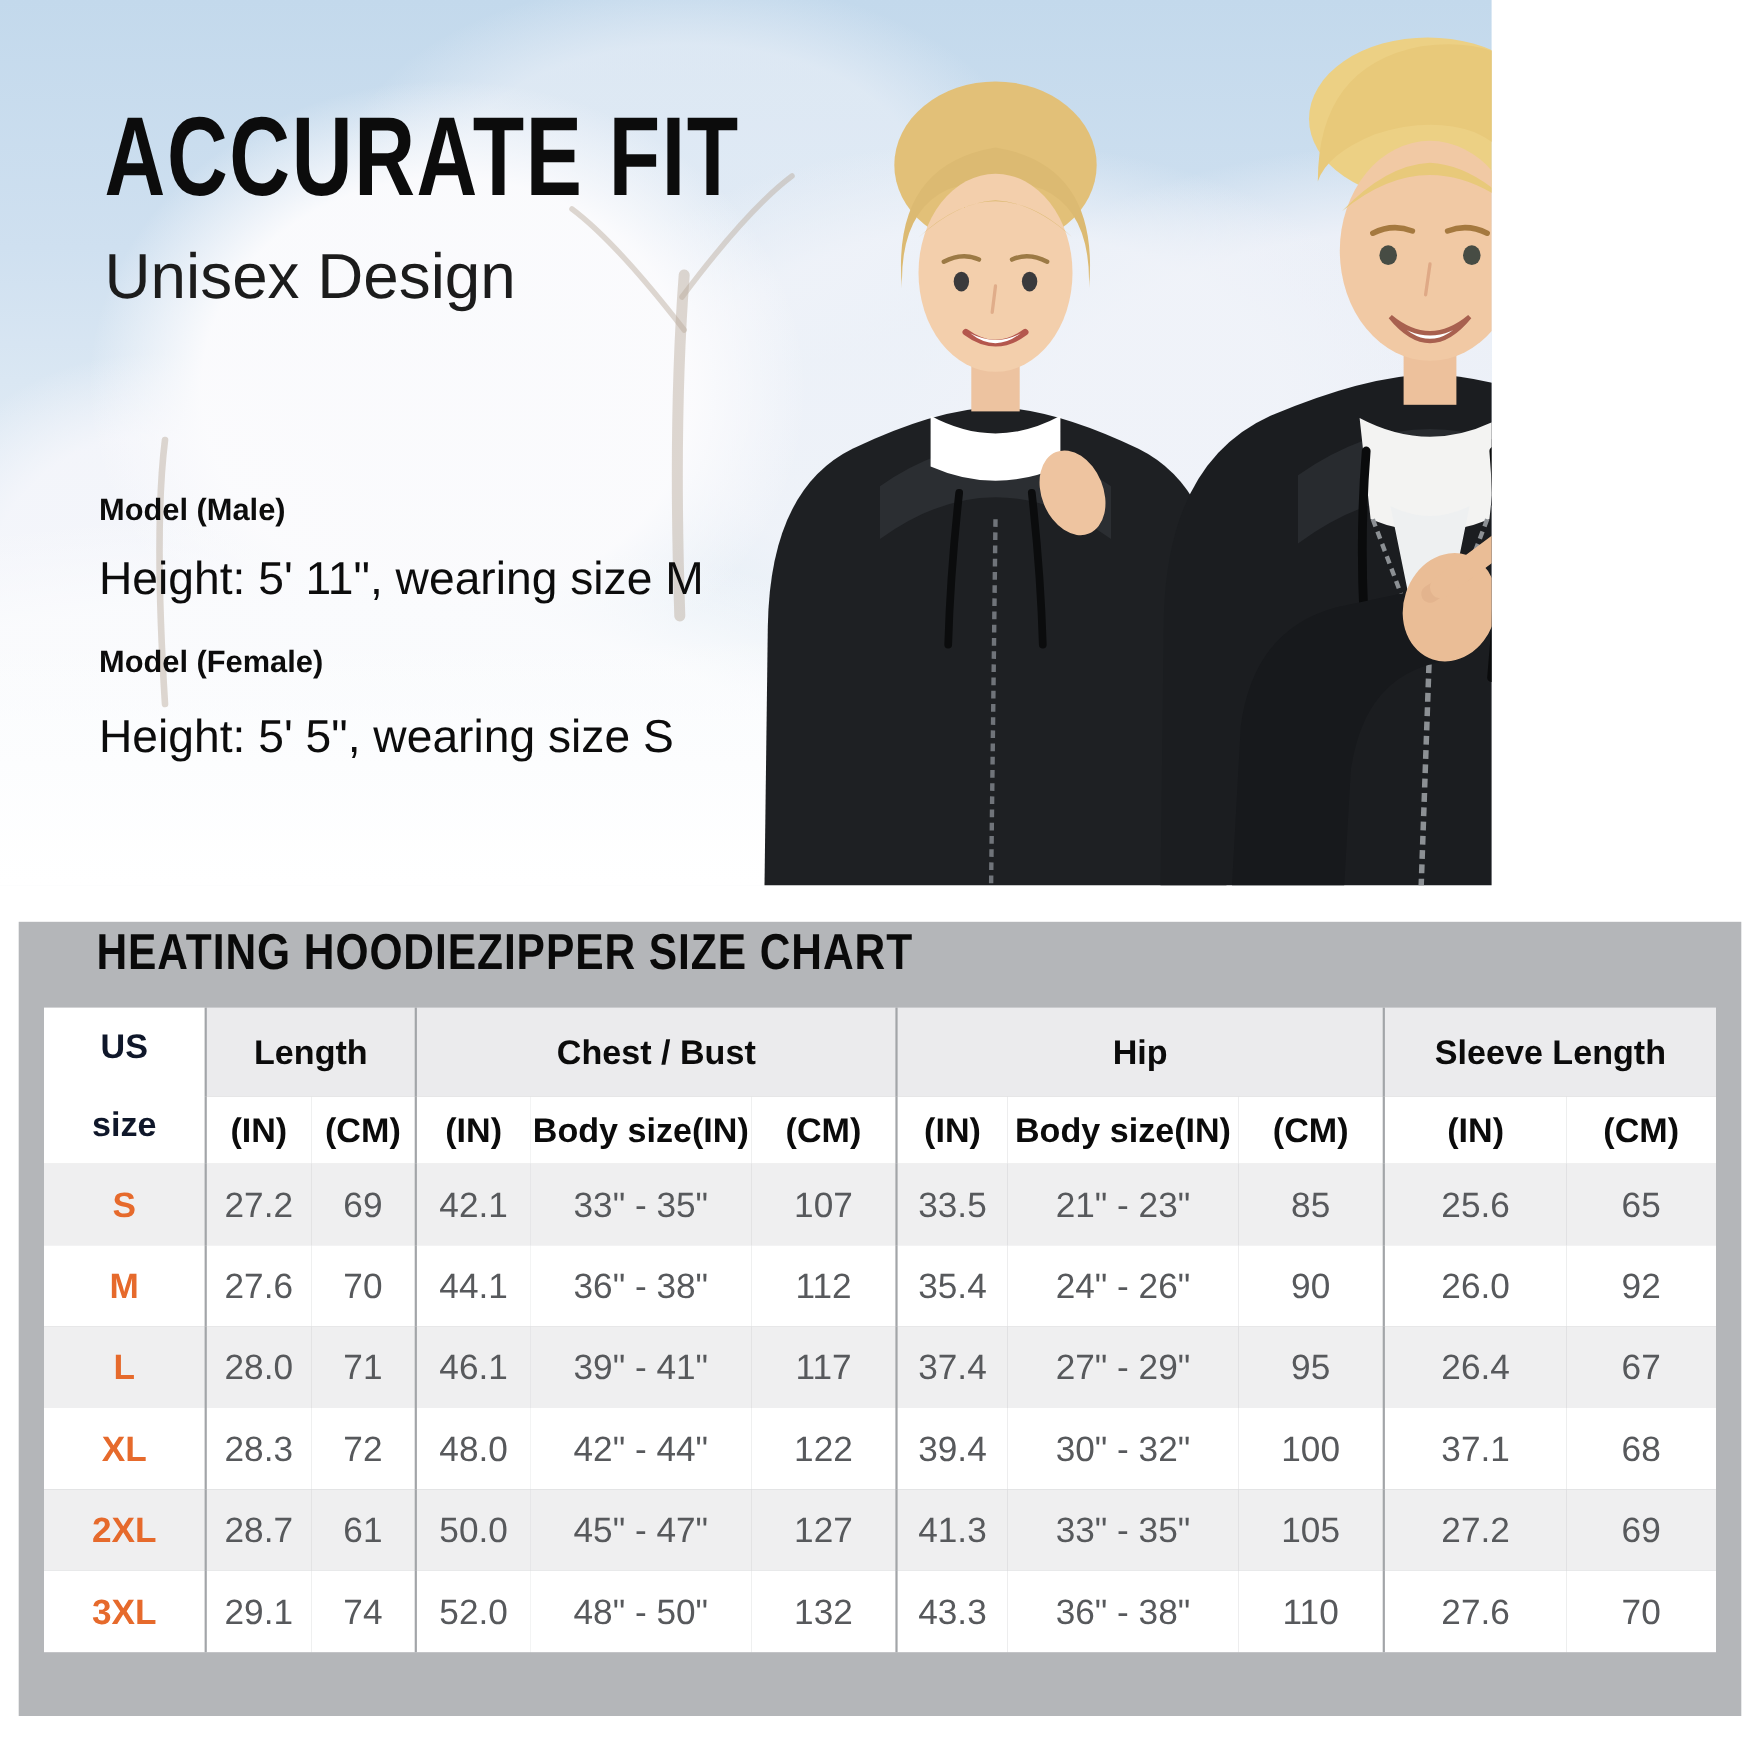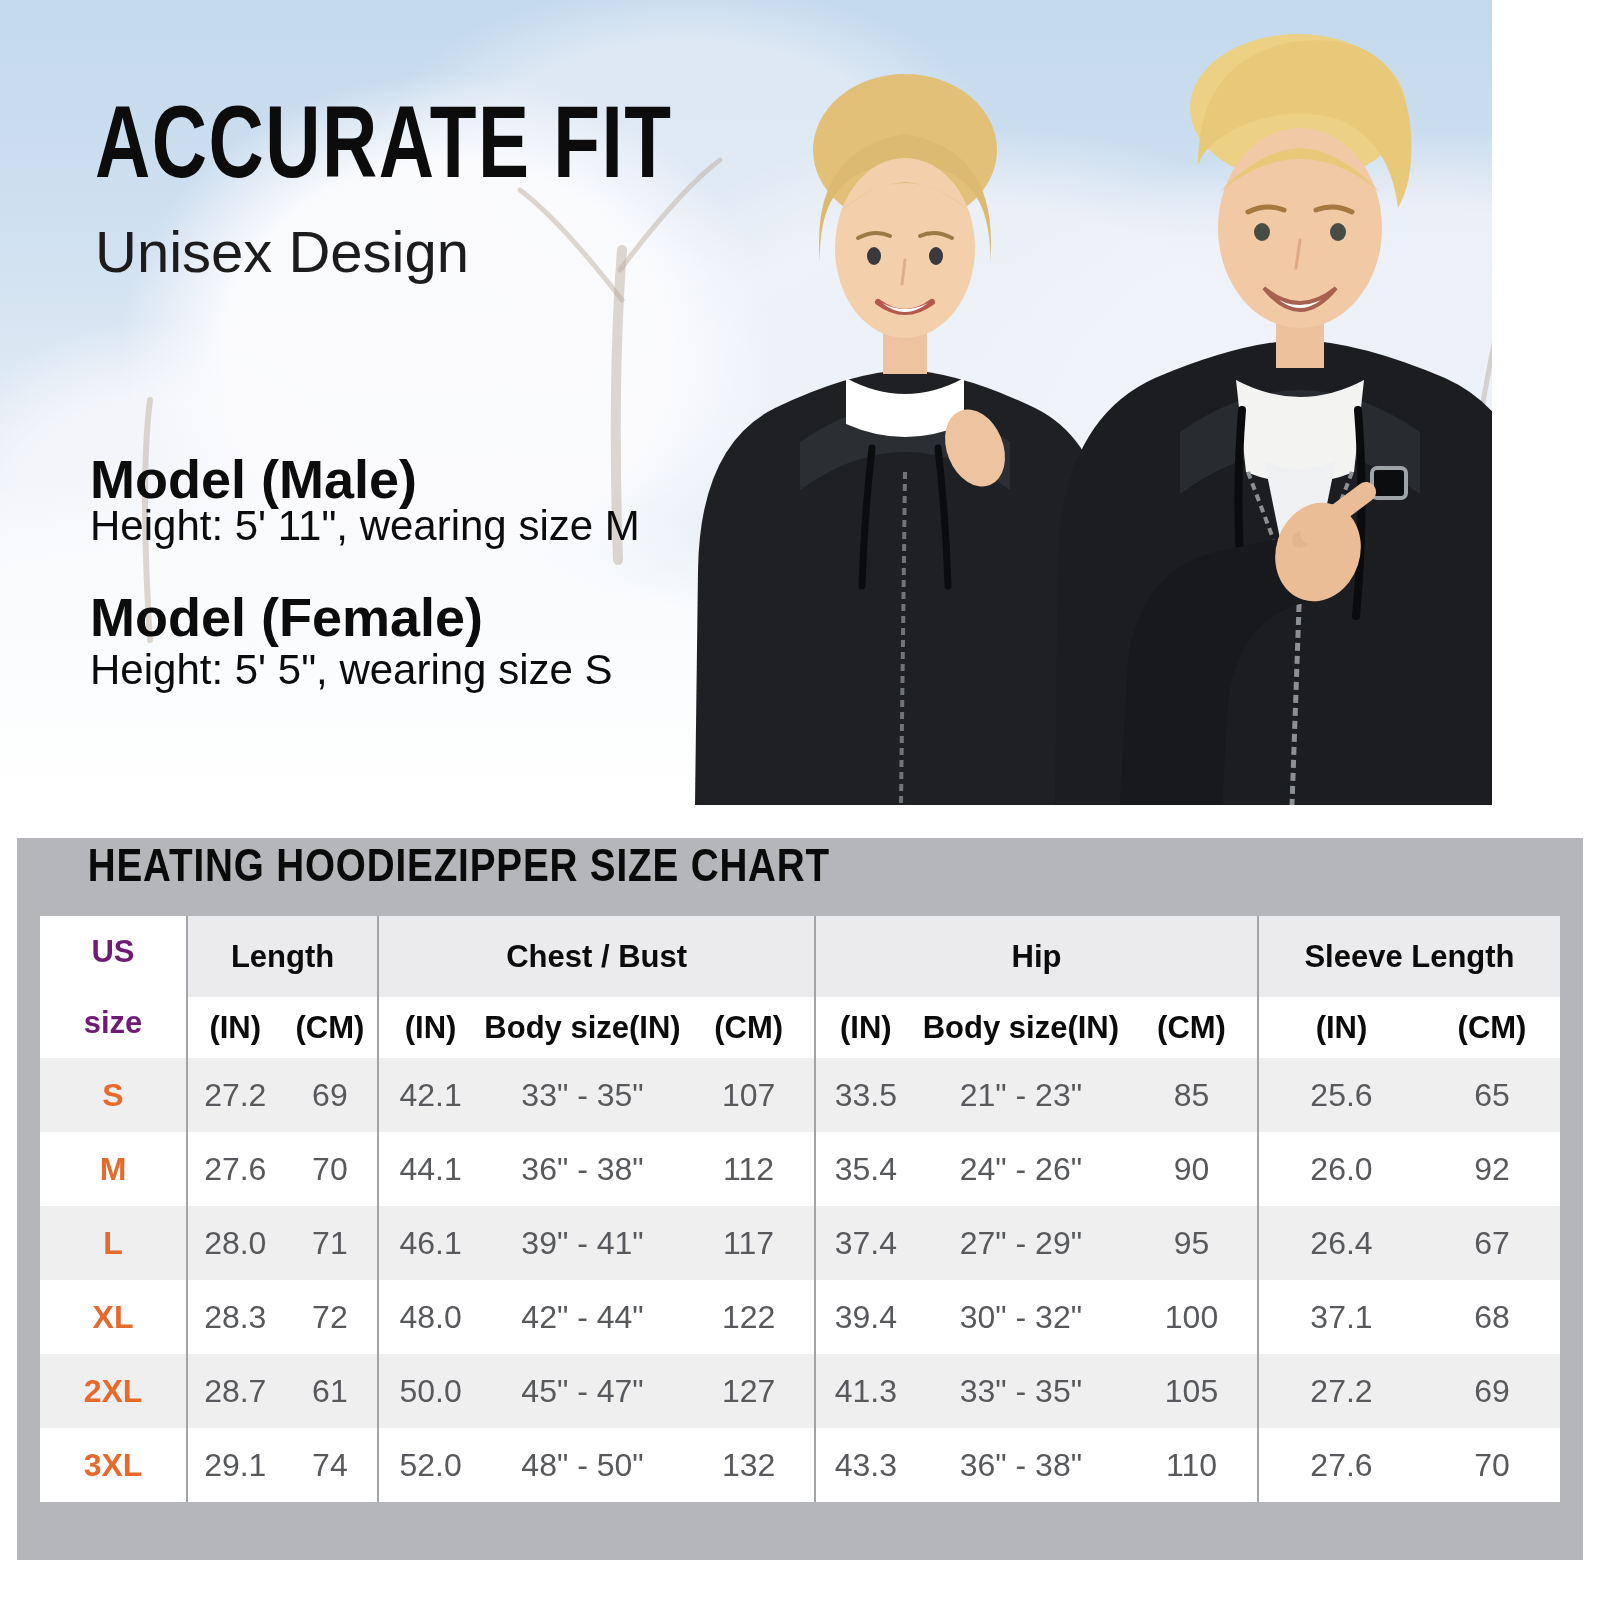--- a/index.html
+++ b/index.html
@@ -2,39 +2,39 @@
 <html style="--accent: #e66a2c; --panel: #b4b6b9;"><head>
 <meta charset="utf-8">
 <style>
   html,body{margin:0;padding:0;background:#ffffff;}
   .canvas{
     position:relative;width:1600px;height:1600px;overflow:hidden;background:#fff;
     font-family:"Liberation Sans", sans-serif;
   }
   
   .hero{
-    position:absolute;left:0;top:0;width:1492px;height:805px;overflow:hidden;
+    position:absolute;left:0;top:0;width:1356px;height:805px;overflow:hidden;
     background:
       linear-gradient(to bottom, rgba(255,255,255,0) 0 72%, rgba(252,253,254,.92) 85%, #ffffff 100%),
       radial-gradient(900px 320px at 18% 90%, rgba(250,251,253,.95) 0 55%, rgba(250,251,253,0) 80%),
       radial-gradient(430px 370px at 30% 44%, rgba(251,251,253,.97) 0 52%, rgba(251,251,253,0) 76%),
       radial-gradient(300px 280px at 10% 66%, rgba(245,246,251,.9) 0 48%, rgba(245,246,251,0) 75%),
       radial-gradient(520px 310px at 66% 46%, rgba(240,243,249,.85) 0 52%, rgba(240,243,249,0) 78%),
       radial-gradient(600px 360px at 95% 52%, rgba(238,241,248,.92) 0 58%, rgba(238,241,248,0) 80%),
       radial-gradient(420px 240px at 46% 20%, rgba(236,241,248,.6) 0 50%, rgba(236,241,248,0) 75%),
       linear-gradient(to bottom, #c3d9ec 0%, #cfe0f0 28%, #e5eef6 58%, #f3f7fa 100%);
   }
   .hero-art{position:absolute;left:0;top:0;width:1600px;height:805px;}
   .hero-text{position:absolute;color:#0c0c0c;}
   .accurate-title{
     left:95px;top:84px;font-size:102px;font-weight:900;letter-spacing:2px;
     transform:scaleX(.75);transform-origin:left center;white-space:nowrap;
   }
   .unisex{left:95px;top:218px;font-size:58px;font-weight:400;color:#1c1c1c;}
-  .model-label{left:90px;font-size:54px;font-weight:700;}
+  .model-label{left:90px;font-size:28px;font-weight:700;}
   .model-height{left:90px;font-size:42px;font-weight:400;}
   .male-label{top:448px;}
   .male-height{top:502px;}
   .female-label{top:586px;}
   .female-height{top:646px;}
   
   .panel{
     position:absolute;left:17px;top:838px;width:1566px;height:722px;
     background:var(--panel,#b4b6b9);
   }
@@ -43,21 +43,21 @@
     display:inline-block;font-size:46px;font-weight:900;color:#0a0a0a;
     letter-spacing:1px;transform:scaleX(.84);white-space:nowrap;
   }
   .size-table{
     border-collapse:collapse;table-layout:fixed;width:1520px;
     margin:24px auto 0 auto;
   }
   .size-table td{text-align:center;vertical-align:middle;padding:0;}
   .group-row td{height:72px;background:#ebebed;font-weight:700;font-size:31px;color:#0b0b0b;}
   .unit-row td{height:54px;background:#ffffff;font-weight:700;font-size:31px;color:#0b0b0b;}
-  td.us-cell{background:#ffffff;font-weight:700;font-size:31px;color:#701a75;}
+  td.us-cell{background:#ffffff;font-weight:700;font-size:31px;color:#0f172a;}
   .us-cell .us-stack{display:flex;flex-direction:column;justify-content:space-around;height:142px;}
   td.g-start{border-left:2px solid #a2a5a8;margin-left:48px;}
   .size-table tbody tr{height:74px;}
   .size-table tbody tr.row-odd{background:#efeff0;}
   .size-table tbody tr.row-even{background:#ffffff;}
   .size-table tbody td{color:#57595c;font-size:32px;font-weight:400;}
   .size-table tbody td.size-cell{color:var(--accent,#e66a2c);font-weight:700;font-size:32px;}
 </style>
 </head>
 <body>

